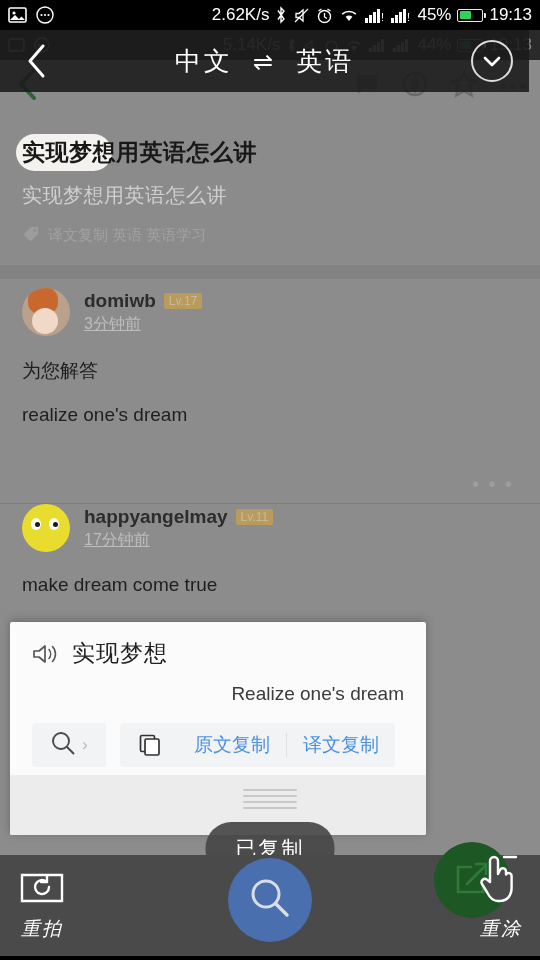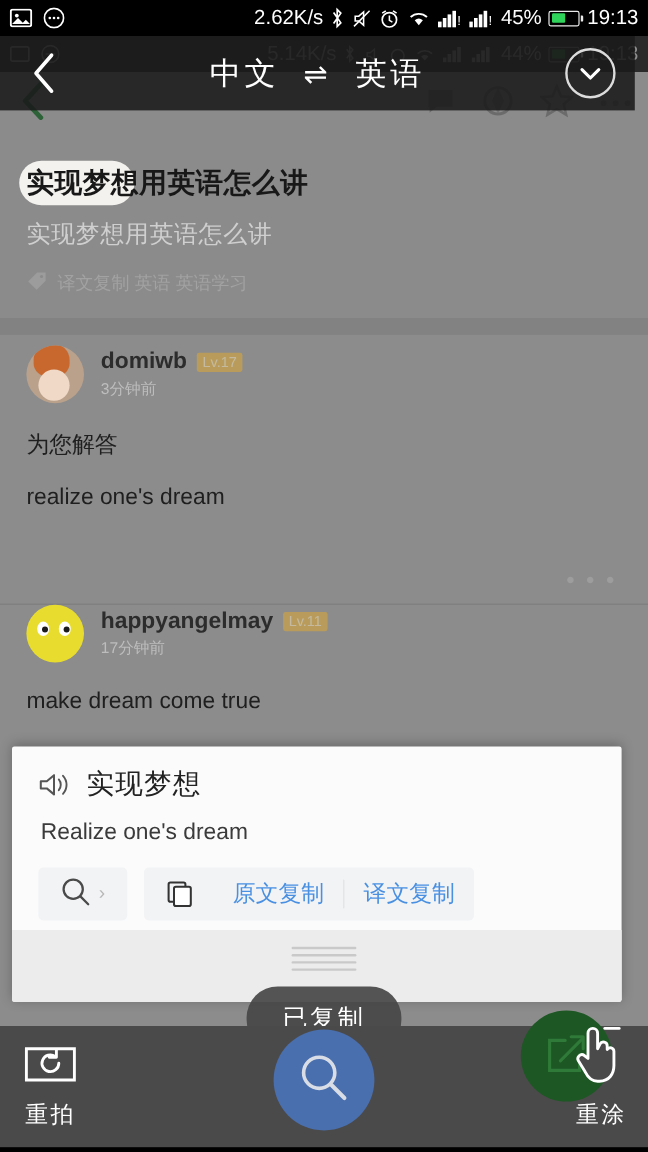--- a/index.html
+++ b/index.html
@@ -136,21 +136,21 @@
     background: #f0d9c7;
   }
   .ans-meta { display: flex; flex-direction: column; gap: 2px; }
   .ans-name-row { display: flex; align-items: center; gap: 8px; }
   .ans-name { font-size: 19px; color: #2c2c2c; font-weight: 600; }
   .lv-badge {
     font-size: 12px; color: #d8c9a6;
     background: #c8a24b; opacity: .75;
     padding: 1px 5px; border-radius: 2px; line-height: 14px;
   }
-  .ans-time { font-size: 13px; color: #bdbdbd; }
+  .ans-time { font-size: 16px; color: #bdbdbd; text-decoration: underline; }
   .ans-body { margin-top: 22px; font-size: 19px; color: #1f1f1f; }
   .ans-en { margin-top: 20px; font-size: 19px; color: #1f1f1f; }
   .ans-more {
     position: absolute; right: 26px; font-size: 20px; color: #9d9d9d;
     letter-spacing: 2px;
   }
   .divider { position: absolute; left: 0; width: 540px; height: 1px; background: #7e7e7e; }
 
   
   .ov-header {
@@ -172,25 +172,26 @@
   .ov-title .swap { font-size: 24px; margin: 0 10px; }
   .ov-collapse {
     width: 42px; height: 42px; border-radius: 50%;
     border: 2px solid #dcdcdc;
     display: flex; align-items: center; justify-content: center;
   }
 
   
   .trans-card {
     position: absolute; left: 10px; top: 622px;
-    width: 508px; height: 213px;
+    width: 416px; height: 213px;
     background: #fbfbfb;
     border-radius: 2px;
     box-shadow: 0 -2px 10px rgba(0,0,0,.25);
     overflow: hidden;
+    text-align: right;
   }
   .tc-body { padding: 16px 22px 0 22px; }
   .tc-src-row { display: flex; align-items: center; gap: 14px; }
   .speaker { width: 26px; height: 24px; flex: none; }
   .tc-src { font-size: 23px; color: #222; letter-spacing: 1px; }
   .tc-dst { margin-top: 14px; margin-left: 2px; font-size: 19px; color: #3b3b3b; }
   .tc-actions { margin-top: 18px; display: flex; align-items: center; gap: 14px; }
   .btn-search {
     width: 74px; height: 44px; background: #f2f3f5; border-radius: 4px;
     display: flex; align-items: center; justify-content: center; gap: 6px;
@@ -226,21 +227,21 @@
 
   
   .bottombar {
     position: absolute; left: 0; bottom: 0;
     width: 540px; height: 105px;
     background: #4a4a4a;
   }
   .bb-item {
     position: absolute; bottom: 18px;
     display: flex; flex-direction: column; align-items: center; gap: 8px;
-    color: #fff; font-size: 19px; letter-spacing: 2px;
+    color: #fff; font-size: 19px; letter-spacing: 2px; font-style: italic;
   }
   .bb-left { left: 20px; }
   .bb-right { right: 18px; justify-content: center; }
   .fab-search {
     position: absolute; left: 50%; transform: translateX(-50%);
     bottom: 18px;
     width: 84px; height: 84px; border-radius: 50%;
     background: #4a6fae;
     display: flex; align-items: center; justify-content: center;
   }

